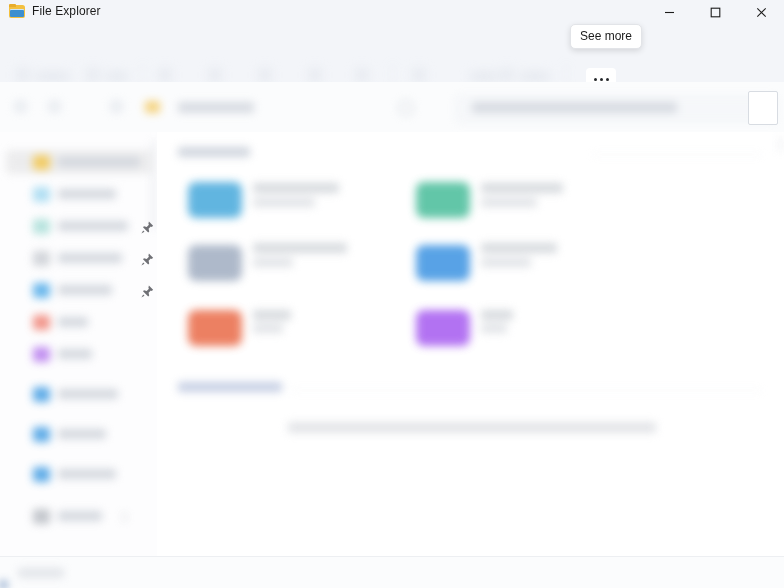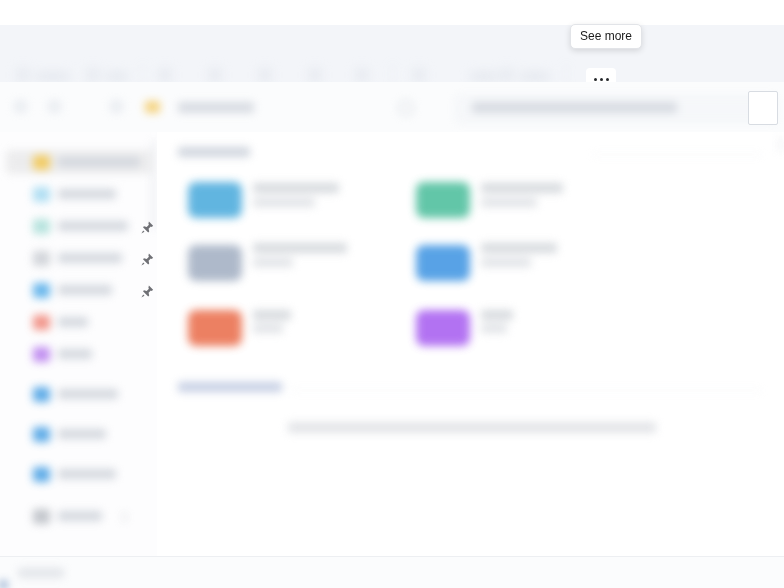--- a/index.html
+++ b/index.html
@@ -352,20 +352,46 @@
     left: 0px; top: 24px;
     width: 7px; height: 8px;
     background: #2e5fa3;
   }
 </style>
 </head>
 <body>
 
 <div id="app">
 
+  <div class="titlebar">
+    <div class="tb-folder">
+      <div class="back"></div>
+      <div class="tab"></div>
+      <div class="front2"></div>
+      <div class="front"></div>
+    </div>
+    <div class="tb-title">File Explorer</div>
+
+    <div class="wc wc-min">
+      <svg width="11" height="11" viewBox="0 0 11 11">
+          <line x1="1" y1="5.5" x2="10" y2="5.5" stroke="#1b1b1b" stroke-width="1.1"></line>
+        </svg>
+    </div>
+    <div class="wc wc-max">
+      <svg width="11" height="11" viewBox="0 0 11 11">
+          <rect x="1.2" y="1.2" width="8.6" height="8.6" fill="none" stroke="#1b1b1b" stroke-width="1.1"></rect>
+        </svg>
+    </div>
+    <div class="wc wc-close">
+      <svg width="11" height="11" viewBox="0 0 11 11">
+          <line x1="1.3" y1="1.3" x2="9.7" y2="9.7" stroke="#1b1b1b" stroke-width="1.1"></line>
+          <line x1="9.7" y1="1.3" x2="1.3" y2="9.7" stroke="#1b1b1b" stroke-width="1.1"></line>
+        </svg>
+    </div>
+  </div>
 
   <div class="toolbar">
     <div class="tb-blurwrap">
       <div class="tbtn sq" style="left:16px;"></div>
       <div class="tbtn lbl" style="left:36px; width:34px;"></div>
       <div class="tbtn sq" style="left:86px;"></div>
       <div class="tbtn lbl" style="left:106px; width:22px;"></div>
       <div class="tb-divider" style="left:142px;"></div>
       <div class="tbtn sq" style="left:158px;"></div>
       <div class="tbtn sq" style="left:208px;"></div>

